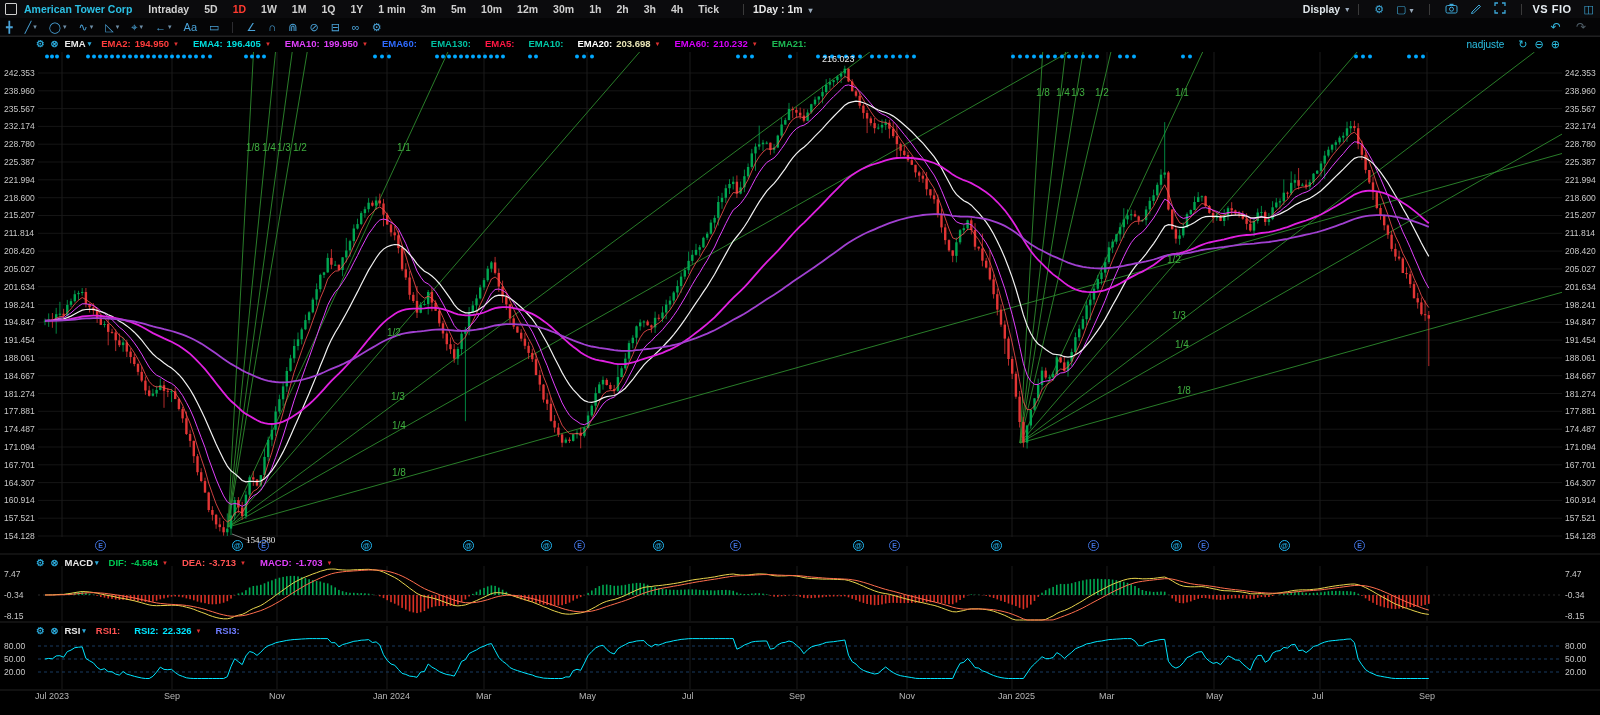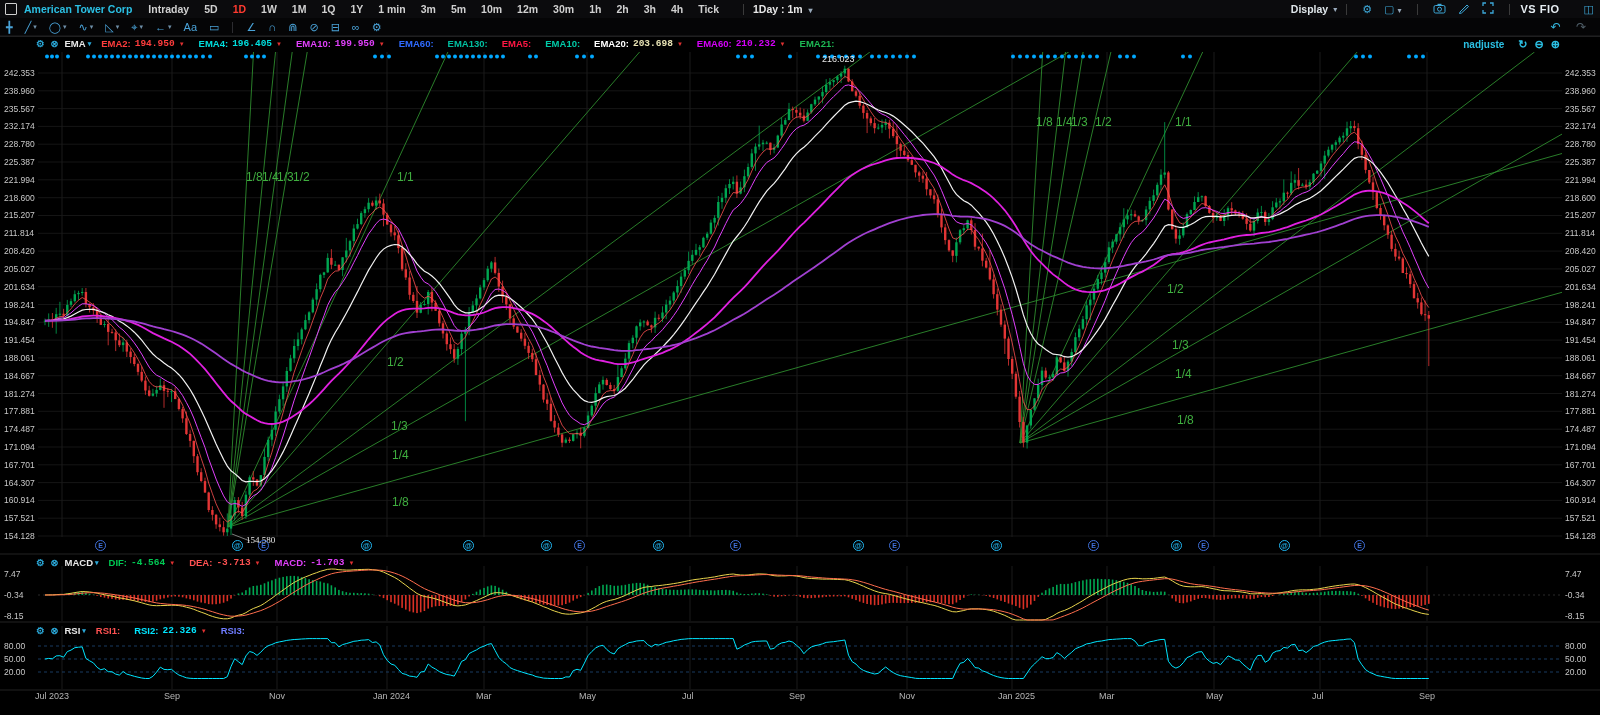--- a/index.html
+++ b/index.html
@@ -11,50 +11,50 @@
   .win-ico{width:10px;height:10px;border:1.5px solid #cfcfcf;margin:0 7px 0 5px;border-radius:1px;}
   .title{color:#2bc0e4;font-weight:700;margin-right:16px;white-space:nowrap;}
   .tf{margin-right:15px;cursor:pointer;font-weight:700;color:#d0d0d0;white-space:nowrap;}
   .tf.active{color:#ff3b30;}
   .vdiv{width:1px;height:11px;background:#3a3a3a;margin:0 9px;}
   .agg{font-weight:700;color:#e8e8e8;white-space:nowrap;}
   .caret{color:#9ab;font-size:8px;margin-left:3px;}
   .hdr-right{margin-left:auto;display:flex;align-items:center;color:#3da8d8;}
   .hdr-right .ic{margin:0 6px;font-size:11px;line-height:1;cursor:pointer;}
   .disp{color:#dfe6ea;font-weight:700;margin-right:2px;}
-  .vsfio{color:#e6edf2;font-weight:700;font-size:11px;margin:0 18px 0 2px;letter-spacing:.5px;}
+  .vsfio{color:#e6edf2;font-weight:700;font-size:11px;margin:0 6px 0 2px;letter-spacing:.5px;}
   
   .tbar{position:absolute;top:18px;left:0;width:1600px;height:18px;background:#050506;
         border-bottom:1px solid #1c1c1f;display:flex;align-items:center;color:#4aa3d8;}
   .tool{display:flex;align-items:center;margin:0 6px;font-size:11px;cursor:pointer;}
   .tool .g{line-height:1;}
   .tool .c{font-size:7px;color:#6f8fa8;margin-left:2px;}
   .tbar .sep{width:1px;height:11px;background:#2c2c30;margin:0 7px;}
   .undo-redo{margin-left:auto;margin-right:14px;font-size:12px;}
   .undo-redo .u{color:#35b8e0;margin-right:12px;cursor:pointer;}
   .undo-redo .r{color:#51606a;cursor:pointer;}
   
   svg.plot{position:absolute;top:0;left:0;}
   .axlbl{position:absolute;font-size:8.5px;color:#c8c8c8;white-space:nowrap;}
   .tlbl{position:absolute;top:691px;font-size:9px;color:#b5b5b5;white-space:nowrap;}
   .ind-row{position:absolute;display:flex;align-items:center;font-size:9.5px;font-weight:700;
            white-space:nowrap;z-index:5;}
   .ind-row .pic{color:#2ba8d8;font-size:9.5px;margin-right:6px;cursor:pointer;}
   .ind-row .iname{color:#e8e8e8;margin-right:2px;cursor:pointer;}
   .ind-row .icaret{color:#2ba8d8;font-size:7px;margin-right:10px;}
   .ind-item{display:flex;align-items:center;margin-right:14px;}
-  .ind-item .v{margin-left:4px;font-family:Liberation Mono, monospace;}
+  .ind-item .v{margin-left:4px;}
   .ind-item .tri{color:#e03131;font-size:6px;margin-left:4px;}
   .adjust{position:absolute;top:38px;right:40px;display:flex;align-items:center;z-index:5;
-          color:#2bc0e4;font-size:10px;font-weight:700;}
+          color:#2bc0e4;font-size:10px;font-weight:400;}
   .adjust .ic{font-size:11px;margin-left:7px;cursor:pointer;}
   .mark{position:absolute;width:11px;height:11px;border-radius:50%;box-sizing:border-box;
         font-size:7px;font-weight:700;display:flex;align-items:center;justify-content:center;z-index:4;}
   .anno{position:absolute;font-size:9px;color:#e6e6e6;z-index:4;white-space:nowrap;}
-  .fanlbl{position:absolute;font-size:12px;color:#3fae3f;z-index:3;white-space:nowrap;margin-top:28px;}
+  .fanlbl{position:absolute;font-size:10px;color:#3fae3f;z-index:3;white-space:nowrap;}
 </style>
 </head>
 <body>
 
 <div class="stage">
 
   <div class="hdr">
     <div class="win-ico"></div>
     <span class="title">American Tower Corp</span>
     <span id="timeframes" style="display:flex;align-items:center;">

